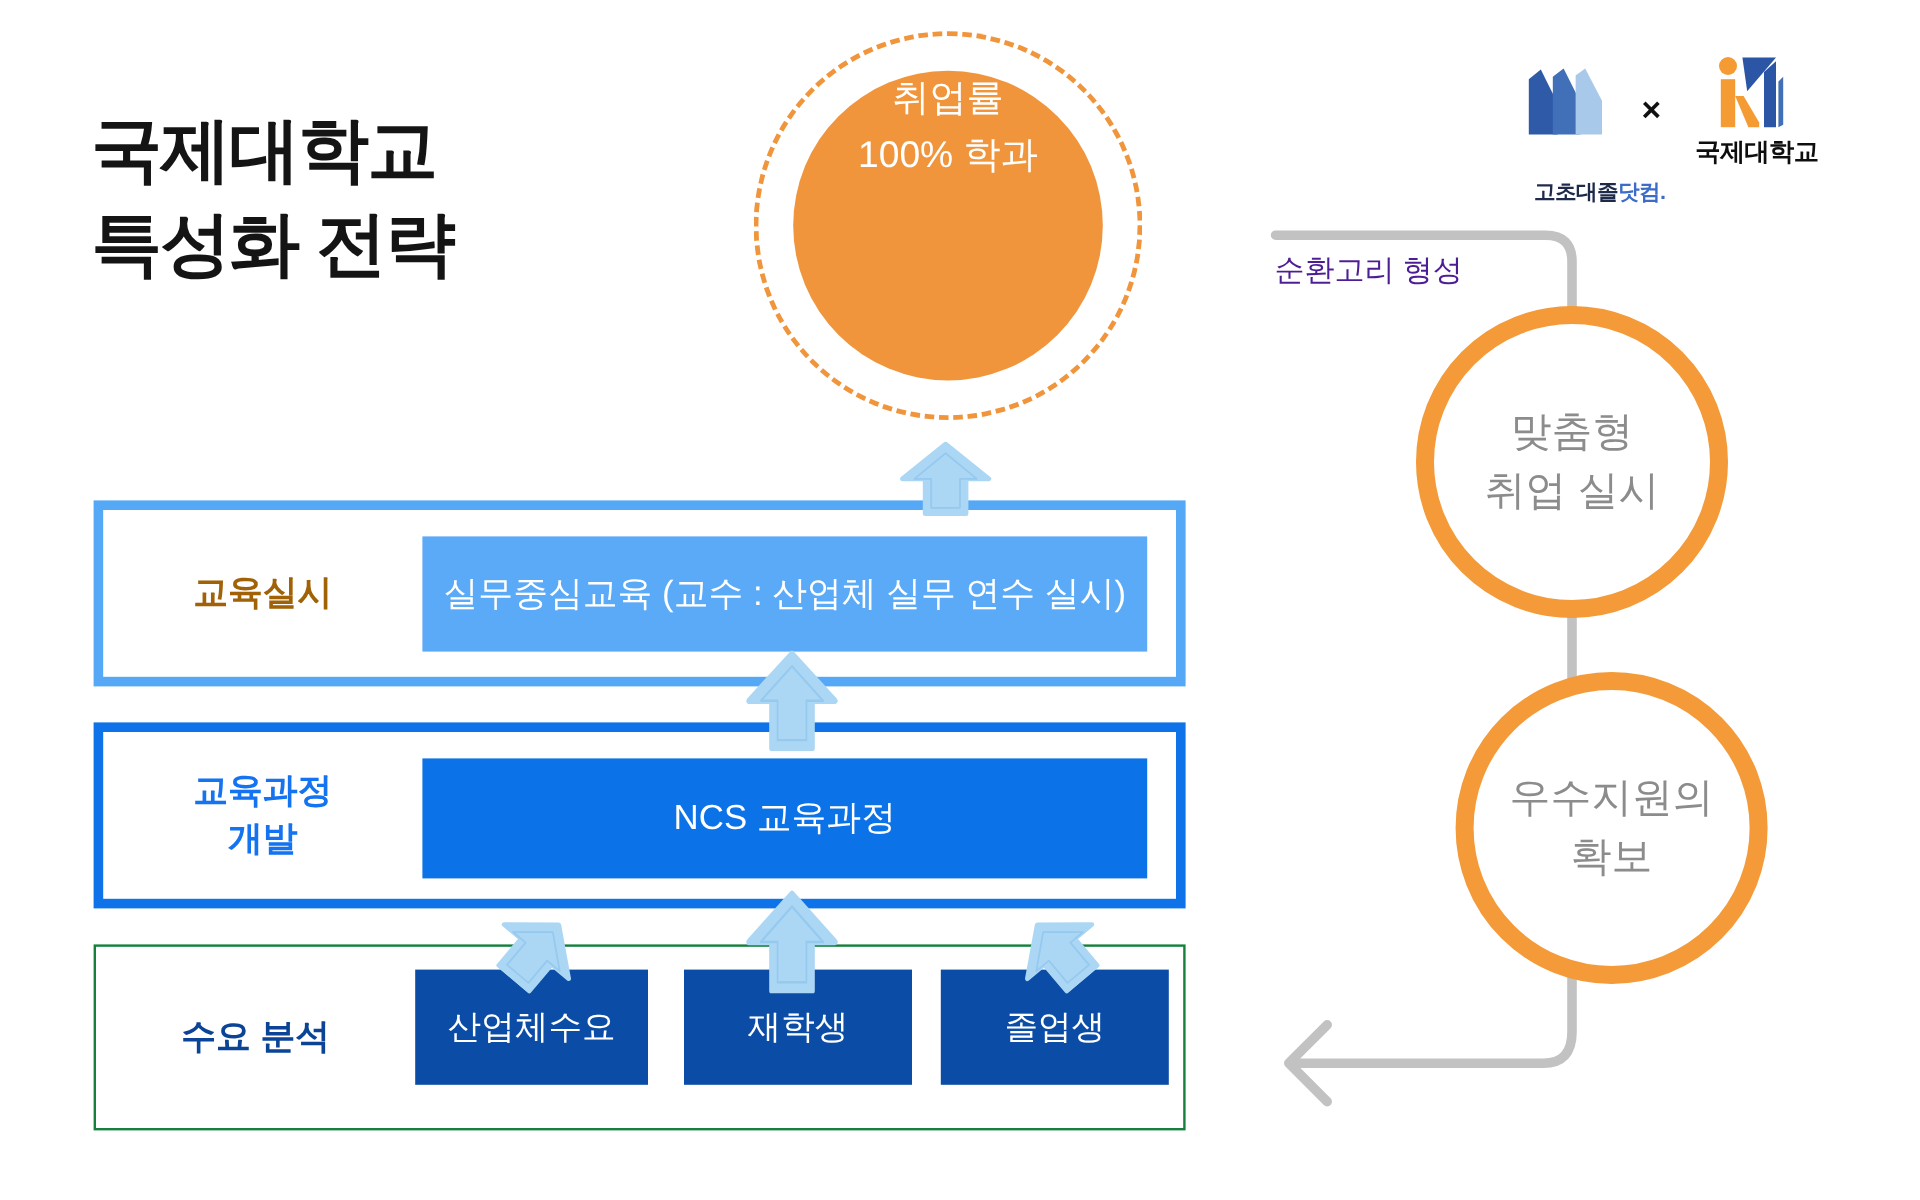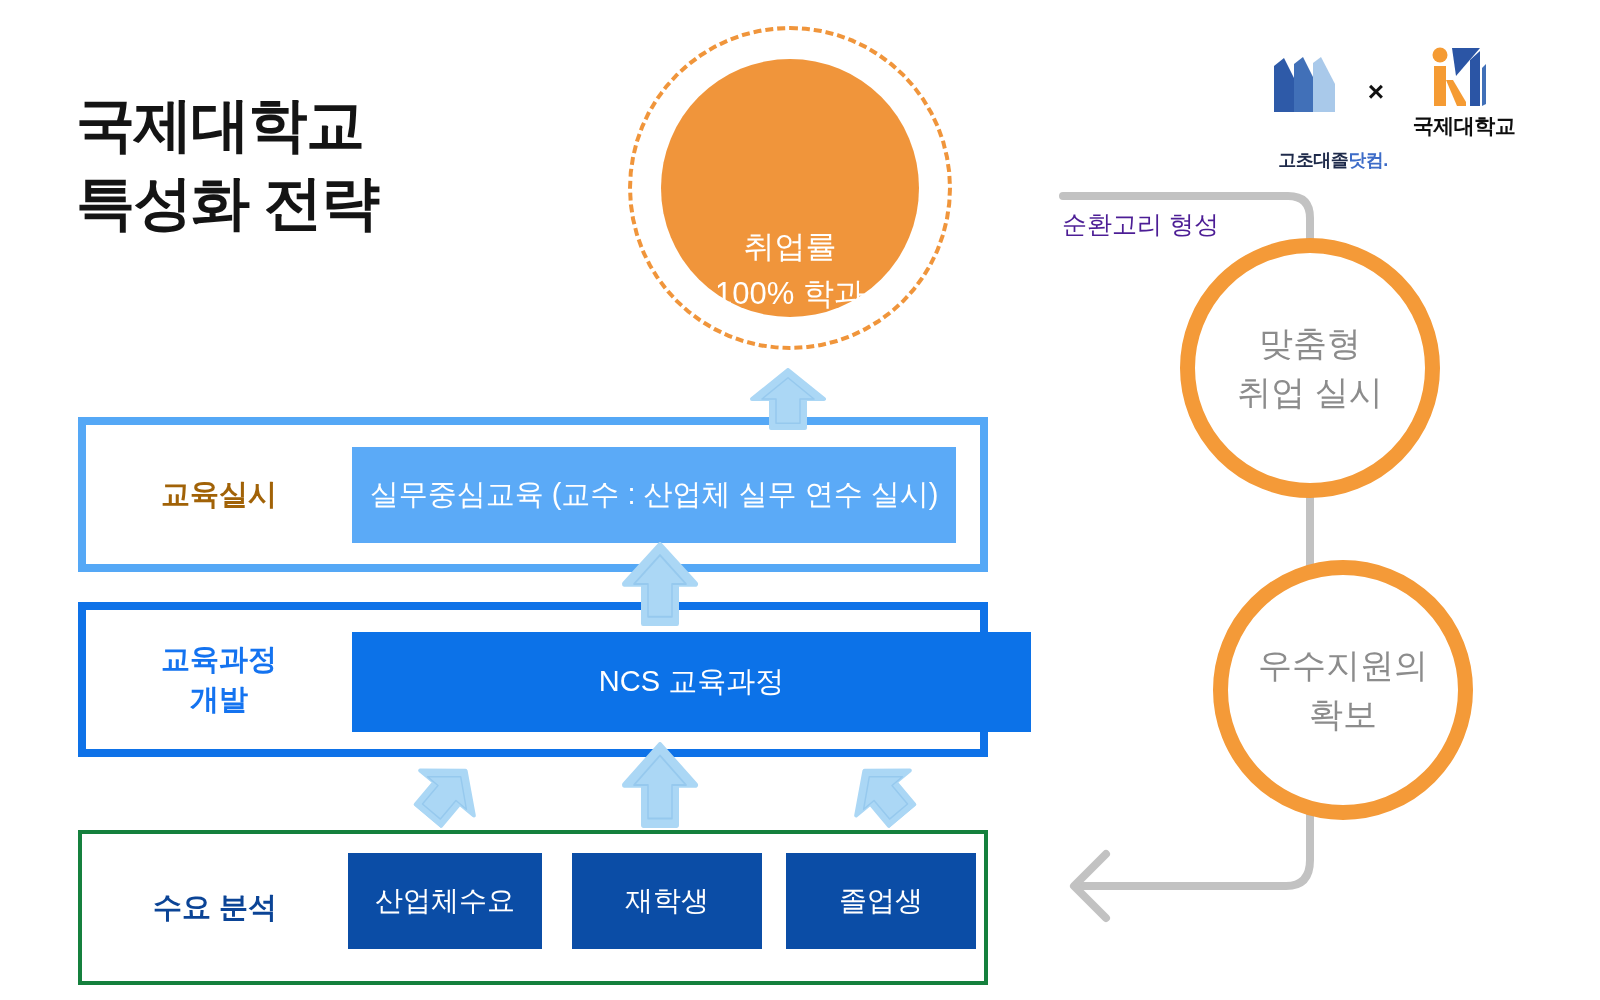--- a/index.html
+++ b/index.html
@@ -9,59 +9,59 @@
 
   
   .main-title { position:absolute; left:76px; top:86px; font-size:59px; font-weight:800;
                 color:#141414; line-height:1.33; letter-spacing:-1.5px; white-space:pre-line; }
 
   
   .goal-dashed { position:absolute; left:628px; top:26px; width:324px; height:324px;
                  border:4px dashed #F0953B; border-radius:50%; }
   .goal-solid  { position:absolute; left:661px; top:59px; width:258px; height:258px;
                  background:#F0953B; border-radius:50%; display:flex; flex-direction:column;
-                 align-items:center; justify-content:flex-end; }
+                 align-items:center; justify-content:flex-start; }
   .goal-solid div { color:#ffffff; font-size:31px; font-weight:400; line-height:1.5; text-align:center; }
 
   
   .logo-book-svg { position:absolute; left:1270px; top:54px; width:74px; height:62px; }
   .logo-book-text { position:absolute; left:1264px; top:116px; width:138px; text-align:center;
                     font-size:18px; font-weight:800; color:#1E2A4A; letter-spacing:-0.5px;margin-top:32px; }
   .logo-book-text .accent { color:#3D6CC8; }
   .logo-x { position:absolute; left:1356px; top:76px; width:40px; text-align:center;
             font-size:28px; font-weight:700; color:#111; }
   .logo-k-svg { position:absolute; left:1426px; top:46px; width:64px; height:66px; }
   .logo-k-text { position:absolute; left:1388px; top:112px; width:152px; text-align:center;
                  font-size:21px; font-weight:800; color:#0e0e0e; letter-spacing:-0.5px; }
 
   
   .loop-svg { position:absolute; left:1040px; top:170px; width:320px; height:760px; }
   .loop-label { position:absolute; left:1062px; top:208px; font-size:25px; color:#4c1d95; font-weight:400; }
   .loop-circle { position:absolute; width:260px; height:260px; border-radius:50%;
                  border:15px solid #F49A38; background:#ffffff; display:flex; flex-direction:column;
                  align-items:center; justify-content:center; }
   .loop-circle div { color:#8C8C8C; font-size:34px; line-height:1.45; text-align:center; font-weight:400; }
-  .loop-circle.c1 { left:1180px; top:238px; }
+  .loop-circle.c1 { left:1180px; top:255px; }
   .loop-circle.c2 { left:1213px; top:560px; }
 
   
   .stage-box { position:absolute; left:78px; width:910px; height:155px; background:#fff; }
   .stage-box.s1 { top:417px; border:8px solid #55A8F6; }
   .stage-box.s2 { top:602px; border:8px solid #0E72E8; }
-  .stage-box.s3 { top:830px; border:4px solid #15803d; }
+  .stage-box.s3 { top:787px; border:2px solid #15803d; }
   .stage-label { position:absolute; left:0; top:0; bottom:0; width:266px; display:flex;
                  flex-direction:column; align-items:center; justify-content:center;
                  font-size:29px; font-weight:800; line-height:1.35; }
   .s1 .stage-label { color:#a16207; }
   .s2 .stage-label { color:#1473F0; }
   .s3 .stage-label { color:#0B4496; }
   .inner-bar { position:absolute; display:flex; align-items:center; justify-content:center;
                color:#ffffff; font-size:29px; font-weight:300; }
   .s1 .inner-bar { left:266px; top:22px; width:604px; height:96px; background:#5BAAF7; }
-  .s2 .inner-bar { left:266px; top:22px; width:679px; height:100px; background:#0C72E8; }
+  .s2 .inner-bar { left:266px; top:22px; width:604px; height:100px; background:#0C72E8; }
   .s3 .inner-bar { top:19px; height:96px; background:#0B4DA6; font-size:28px; }
   .s3 .inner-bar.i1 { left:266px; width:194px; }
   .s3 .inner-bar.i2 { left:490px; width:190px; }
   .s3 .inner-bar.i3 { left:704px; width:190px; }
 
   
   .flow-arrow { position:absolute; }
   .fa-goal   { left:748px; top:368px; width:80px; height:62px; }
   .fa-mid    { left:620px; top:542px; width:80px; height:84px; }
   .fa-bc     { left:620px; top:742px; width:80px; height:86px; }

